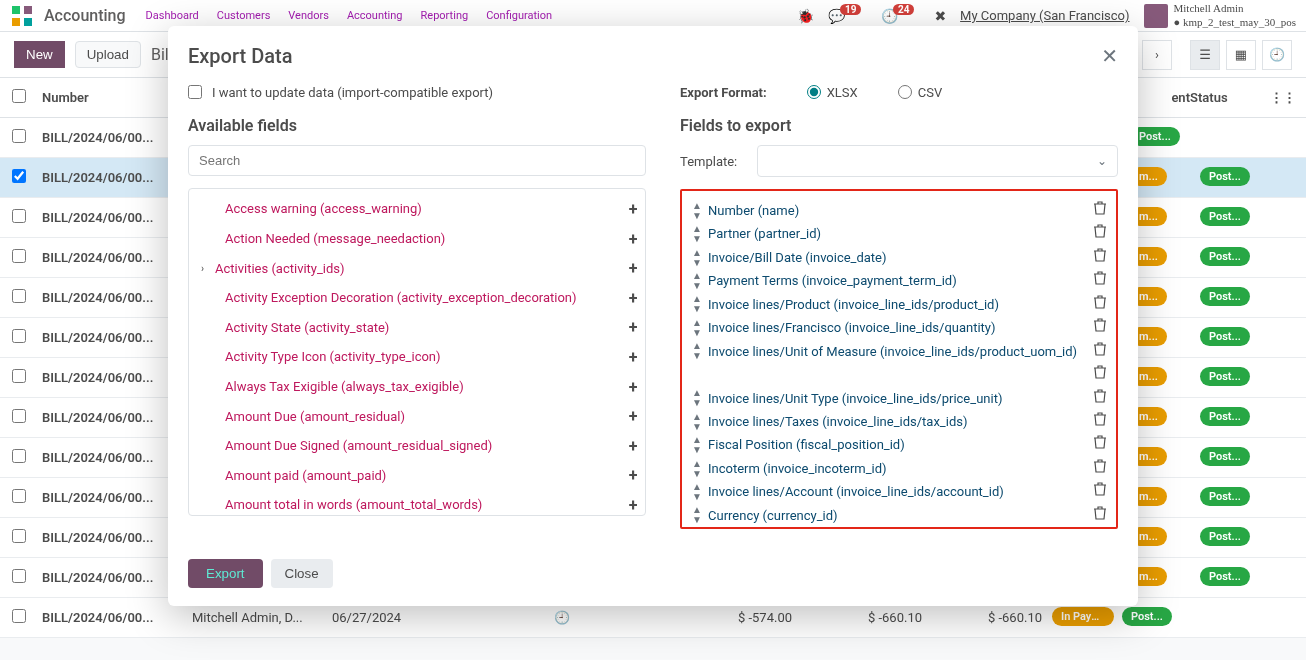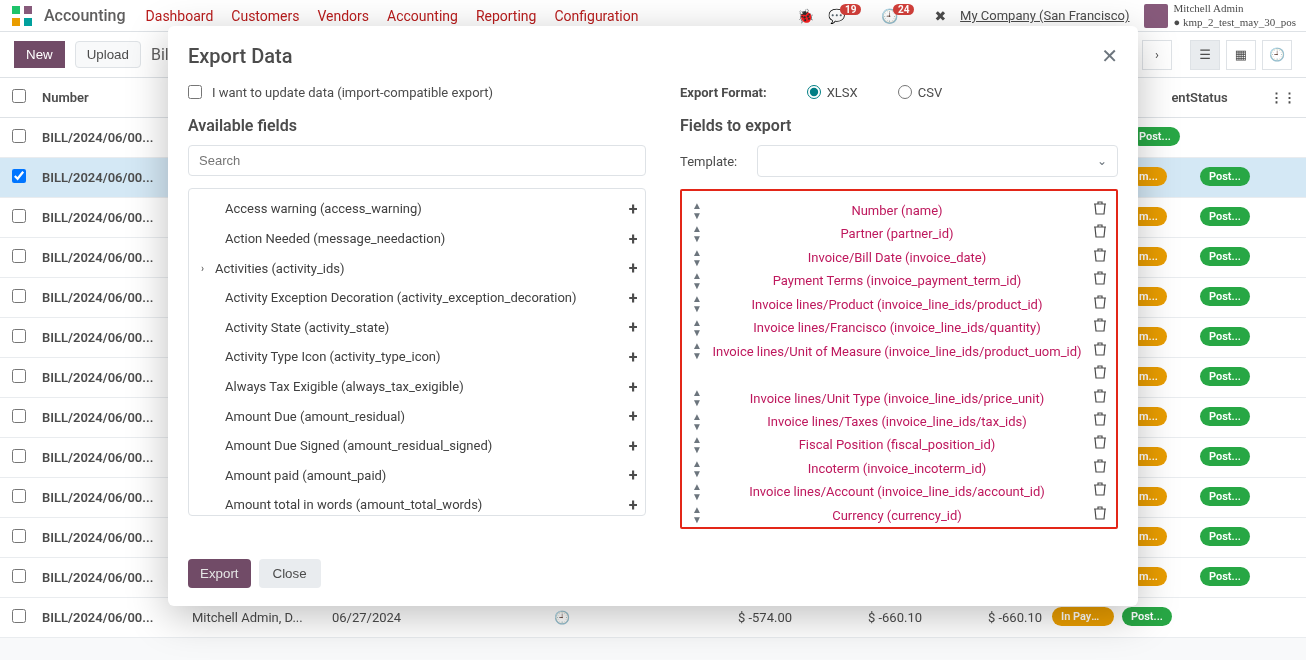--- a/index.html
+++ b/index.html
@@ -3,21 +3,21 @@
   <meta charset="utf-8">
   <style>
     * { box-sizing: border-box; margin: 0; padding: 0; }
     body { font-family: -apple-system, BlinkMacSystemFont, "Segoe UI", Roboto, Arial, sans-serif; font-size: 13px; background: #f8f9fa; color: #4c4c4c; overflow: hidden; width: 1306px; height: 660px; position: relative; }
     
     
     .navbar { height: 32px; background: #fff; border-bottom: 1px solid #dee2e6; display: flex; align-items: center; padding: 0 10px; }
     .logo { width: 24px; height: 24px; margin-right: 10px; }
     .app-name { font-size: 16px; font-weight: 500; color: #5f5e5e; margin-right: 20px; }
     .nav-menu { display: flex; gap: 18px; flex: 1; }
-    .nav-item { color: #b91c1c; cursor: pointer; font-size: 14px; }
+    .nav-item { color: #a21caf; cursor: pointer; font-size: 11px; }
     .nav-right { display: flex; align-items: center; gap: 14px; }
     .badge { background: #d23f3a; color: #fff; border-radius: 10px; padding: 0 5px; font-size: 10px; font-weight: bold; position: relative; top: -6px; left: -6px; }
     .icon-btn { cursor: pointer; font-size: 14px; color: #4c4c4c; display: flex; align-items: center; }
     .company { color: #4c4c4c; text-decoration: underline; cursor: pointer; }
     .user-block { display: flex; align-items: center; gap: 6px; }
     .avatar { width: 24px; height: 24px; background: #875a7b; border-radius: 2px; }
     .user-text { font-size: 11px; line-height: 1.2; font-family: Liberation Serif, serif; }
     
     
     .control-panel { height: 46px; background: #fff; border-bottom: 1px solid #dee2e6; display: flex; align-items: center; padding: 0 14px; gap: 10px; }
@@ -64,41 +64,41 @@
     .check-line { display: flex; align-items: center; gap: 10px; margin-bottom: 14px; height: 20px; }
     .sec-title { font-size: 16px; font-weight: 600; color: #4c4c4c; margin-bottom: 10px; }
     .search-field { width: 100%; border: 1px solid #dee2e6; border-radius: 4px; padding: 7px 10px; font-size: 13px; margin-bottom: 12px; }
     
     .avail-box { border: 1px solid #dee2e6; border-radius: 4px; height: 328px; overflow-y: scroll; padding: 6px 2px 6px 12px; }
     .avail-box::-webkit-scrollbar { width: 12px; }
     .avail-box::-webkit-scrollbar-track { background: #f1f1f1; }
     .avail-box::-webkit-scrollbar-thumb { background: #c1c1c1; border-radius: 2px; }
     .field-item { display: flex; align-items: center; padding: 2px 0; line-height: 1.6; }
     .field-item .caret { width: 10px; display: inline-block; font-size: 10px; color: #4c4c4c; }
-    .field-item .fname { flex: 1; color: #404040; padding-left: 4px; }
+    .field-item .fname { flex: 1; color: #be185d; padding-left: 4px; }
     .field-item .plus { width: 20px; text-align: center; font-weight: bold; font-size: 16px; cursor: pointer; color: #4c4c4c; }
     .indent1 { padding-left: 10px; }
     
     .fmt-line { display: flex; align-items: center; gap: 40px; margin-bottom: 14px; height: 20px; }
     .fmt-label { font-weight: 700; }
     .radio-grp { display: flex; align-items: center; gap: 6px; }
     input[type=radio] { width: 14px; height: 14px; accent-color: #017e84; }
     
     .tpl-line { display: flex; align-items: center; gap: 20px; margin-bottom: 12px; }
     .tpl-select { flex: 1; border: 1px solid #dee2e6; border-radius: 4px; height: 32px; display: flex; align-items: center; justify-content: flex-end; padding: 0 10px; cursor: pointer; }
     .chev { font-size: 12px; color: #6c757d; }
     
     .export-box { border: 2px solid #e32618; border-radius: 2px; height: 340px; padding: 8px 6px; overflow-y: auto; }
     .exp-item { display: flex; align-items: center; padding: 1px 4px; line-height: 1.65; }
     .exp-item .drag { width: 14px; color: #6c757d; font-size: 11px; cursor: grab; display: flex; flex-direction: column; line-height: 5px; }
-    .exp-item .ename { flex: 1; padding-left: 2px; color: #be185d; text-align: center; }
+    .exp-item .ename { flex: 1; padding-left: 2px; color: #0c4a6e; }
     .exp-item .trash { width: 20px; cursor: pointer; color: #4c4c4c; text-align: right; }
     
     .modal-footer { padding: 14px 20px 18px; display: flex; gap: 8px; }
-    .btn-primary { background: #714b67; color: #e5e5e5; border: none; border-radius: 4px; padding: 7px 12px; font-weight: 500; cursor: pointer; }
+    .btn-primary { background: #714b67; color: #5eead4; border: none; border-radius: 4px; padding: 7px 18px; font-weight: 500; cursor: pointer; }
     .btn-secondary { background: #e9ecef; color: #4c4c4c; border: none; border-radius: 4px; padding: 7px 14px; font-weight: 500; cursor: pointer; }
     
     svg.trash-svg { width: 12px; height: 14px; }
   </style>
 </head>
 <body>
 
 <div class="navbar">
   <div class="logo">
     <svg viewBox="0 0 24 24">

